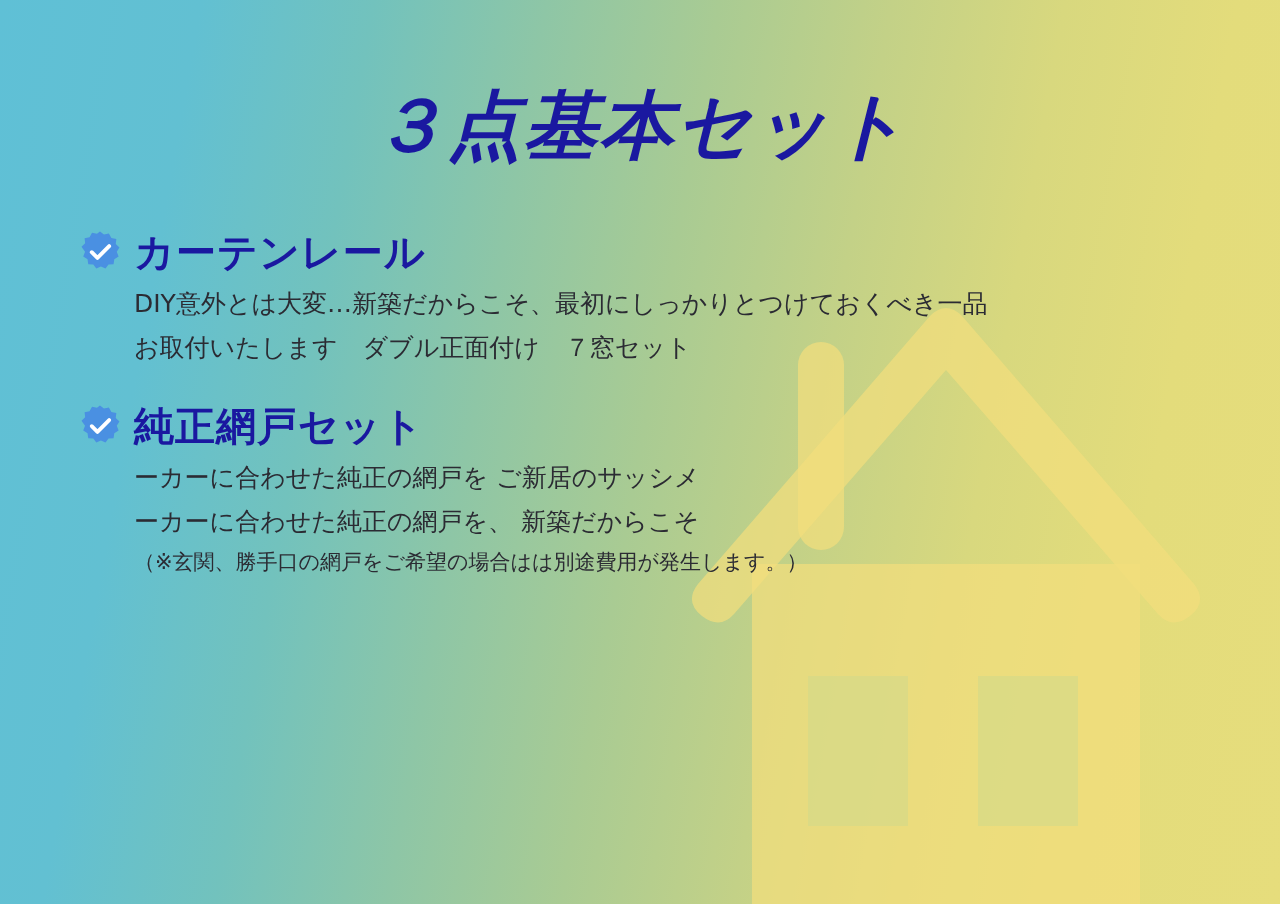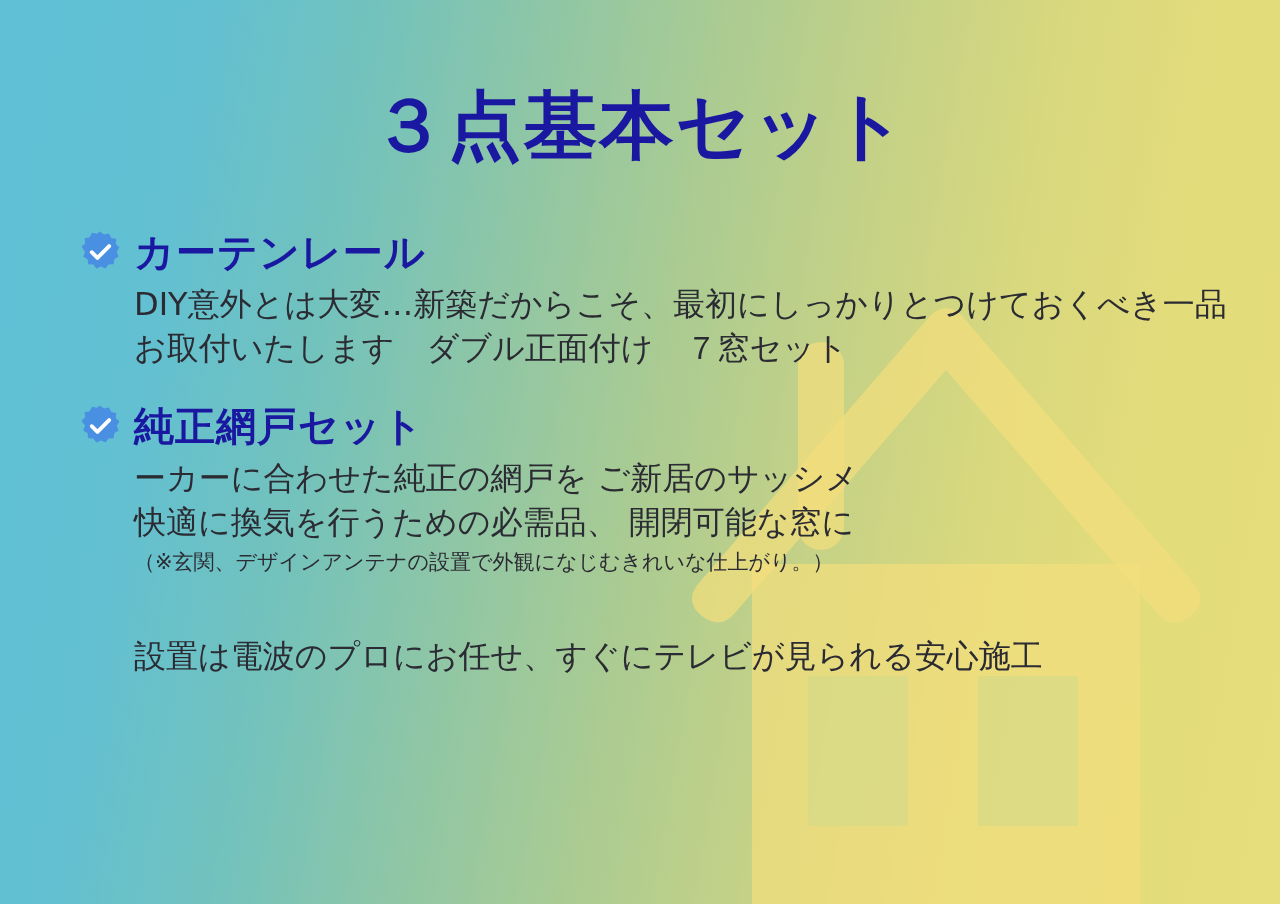--- a/index.html
+++ b/index.html
@@ -59,20 +59,21 @@
     left: 0;
     top: 88px;
     width: 1280px;
     text-align: center;
     font-size: 74px;
     line-height: 1;
     font-weight: bold;
     color: #1a18a0;
     letter-spacing: 2px;
     white-space: nowrap;
+    font-style: italic;
   }
 
   .feature-block {
     position: absolute;
     left: 78px;
     width: 1150px;
   }
   #feature-0 { top: 226px; }
   #feature-1 { top: 400px; }
   #feature-2 { top: 630px; }
@@ -103,21 +104,21 @@
     letter-spacing: 1px;
     white-space: nowrap;
     text-align: center;
   }
 
   .feature-body {
     margin-left: 56px;
     margin-top: 4px;
   }
   .body-line {
-    font-size: 32px;
+    font-size: 25px;
     line-height: 44px;
     color: #2b2b33;
     font-weight: 500;
     white-space: nowrap;
   }
   .body-line.note {
     font-size: 21px;
     line-height: 36px;
   }
 </style>
@@ -169,25 +170,24 @@
         <span class="check-badge">
           <svg viewBox="0 0 48 48" xmlns="http://www.w3.org/2000/svg" aria-hidden="true">
             <path fill="#4a90e2" d="M24 1.5l4.3 3.4 5.4-1.1 2.7 4.8 5.4 1.2-.6 5.5 4 3.8-2.9 4.7 2 5.2-4.7 2.9-.8 5.5-5.5.3-3.3 4.4-5-2.2-5 2.2-3.3-4.4-5.5-.3-.8-5.5-4.7-2.9 2-5.2L3.8 18.3l4-3.8-.6-5.5L12.6 7.8l2.7-4.8 5.4 1.1z"></path>
             <path fill="none" stroke="#ffffff" stroke-width="4.2" stroke-linecap="round" stroke-linejoin="round" d="M15 24.2l6.2 6.2L34 17.6"></path>
           </svg>
         </span>
         <span class="feature-title">純正網戸セット</span>
       </div>
       <div class="feature-body">
         <div class="body-line">ーカーに合わせた純正の網戸を ご新居のサッシメ</div>
-        <div class="body-line">快適に換気を行うための必需品、 開閉可能な窓に</div>
-        <div class="body-line note">（※玄関、デザインアンテナの設置で外観になじむきれいな仕上がり。）</div>
+        <div class="body-line">ーカーに合わせた純正の網戸を、 新築だからこそ</div>
+        <div class="body-line note">（※玄関、勝手口の網戸をご希望の場合はは別途費用が発生します。）</div>
       </div>
     </div>
 
     <div class="feature-block" id="feature-2">
       <div class="feature-body">
-        <div class="body-line">設置は電波のプロにお任せ、すぐにテレビが見られる安心施工</div>
       </div>
     </div>
 
   </div>
 </div>
 
 </body></html>

